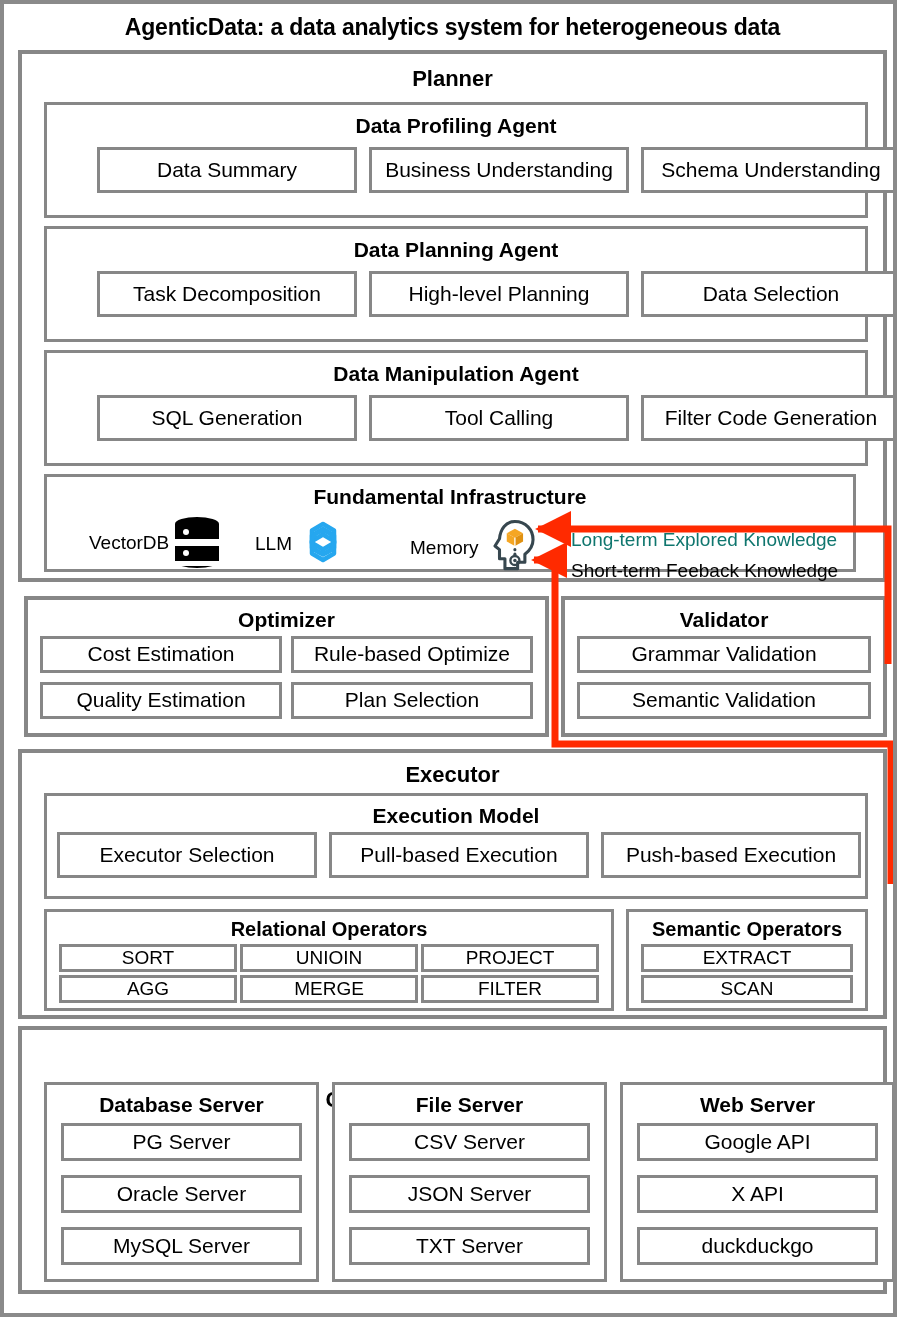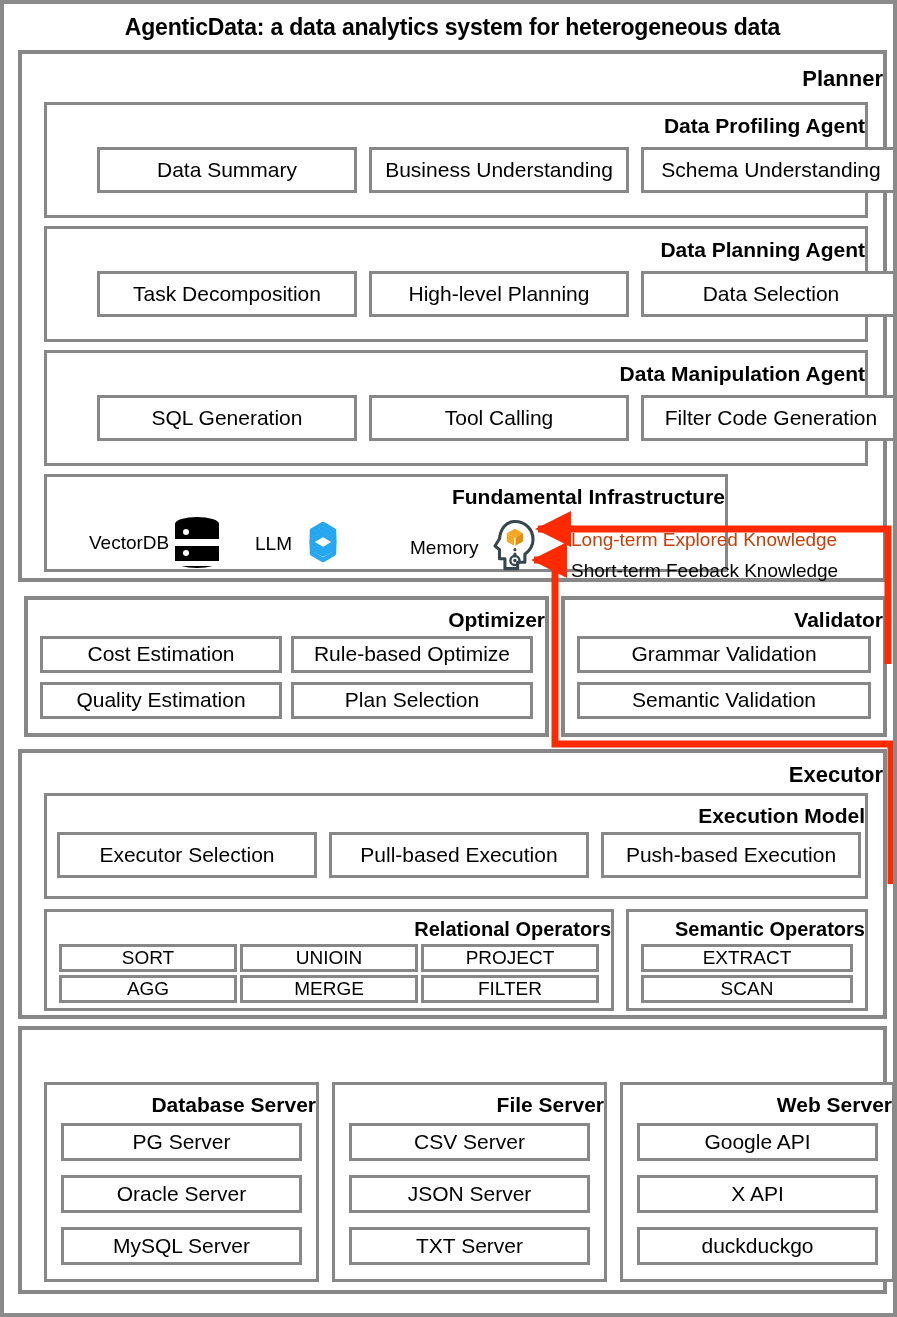--- a/index.html
+++ b/index.html
@@ -28,21 +28,21 @@
     box-sizing:border-box;
     background:#ffffff;
     border:3px solid #878787;
     display:flex;align-items:center;justify-content:center;
     text-align:center;
     font-size:21px;color:#000;
     line-height:1.05;
     padding:2px 4px;
   }
   .hdr{
-    text-align:right;
+    text-align:center;
     font-weight:bold;
     color:#000;
   }
 
   
   #title{
     position:absolute;left:0;top:10px;width:897px;
     text-align:center;font-size:23px;font-weight:bold;color:#000;
     letter-spacing:-0.2px;
   }
@@ -55,21 +55,21 @@
   .agent-title{ position:absolute;left:0;top:9px;width:100%;font-size:21px; }
   .agent-row{ position:absolute; left:10px; top:42px; width:804px; height:46px;
               display:flex; gap:12px;margin-left:40px; }
   .agent-row .leaf{ flex:1 1 0; }
 
   #agent-profiling{ top:48px;  height:116px; }
   #agent-planning{  top:172px; height:116px; }
   #agent-manip{     top:296px; height:116px; }
 
   
-  #infra{ position:absolute; left:22px; top:420px; width:684px; height:98px; }
+  #infra{ position:absolute; left:22px; top:420px; width:812px; height:98px; }
   #infra-title{ position:absolute;left:0;top:8px;width:100%;font-size:21px; }
   #infra-row{ position:absolute; left:0; top:34px; width:100%; height:60px; }
 
   .infra-item{ position:absolute; display:flex; align-items:center; gap:6px; }
   .infra-lbl{ font-size:19px; color:#000; }
 
   #item-vectordb{ left:42px;  top:6px; }
   #item-llm{      left:208px; top:6px; }
   #item-memory{   left:363px; top:6px; }
 
@@ -100,21 +100,21 @@
   .db-icon .dot.d1{ top:12px; }
   .db-icon .dot.d2{ top:33px; }
 
   
   .oa-icon{ width:50px;height:50px; }
 
   
   .mem-icon{ width:58px;height:58px; }
 
   
-  #lbl-long{ position:absolute; left:524px; top:52px; font-size:19px; color:#c2410c; white-space:nowrap; }
+  #lbl-long{ position:absolute; left:524px; top:52px; font-size:19px; color:#0f766e; white-space:nowrap; }
   #lbl-short{ position:absolute; left:524px; top:83px; font-size:19px; color:#000; white-space:nowrap; }
 
   
   #optimizer{ position:absolute; left:20px; top:592px; width:525px; height:141px; }
   #validator{ position:absolute; left:557px; top:592px; width:326px; height:141px; }
   .ov-title{ position:absolute;left:0;top:8px;width:100%;font-size:21px; }
   .ov-grid{
     position:absolute; left:12px; top:36px; right:12px;
     display:grid; grid-gap:9px; gap:9px;
   }

